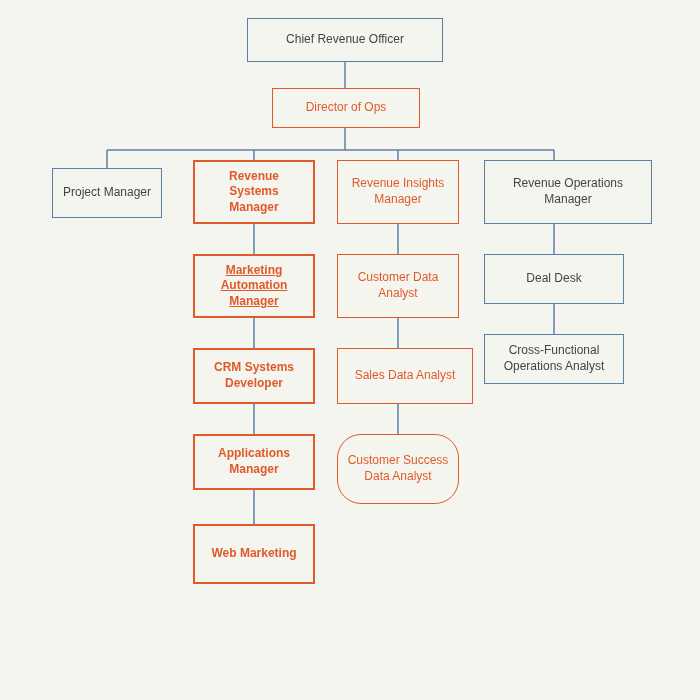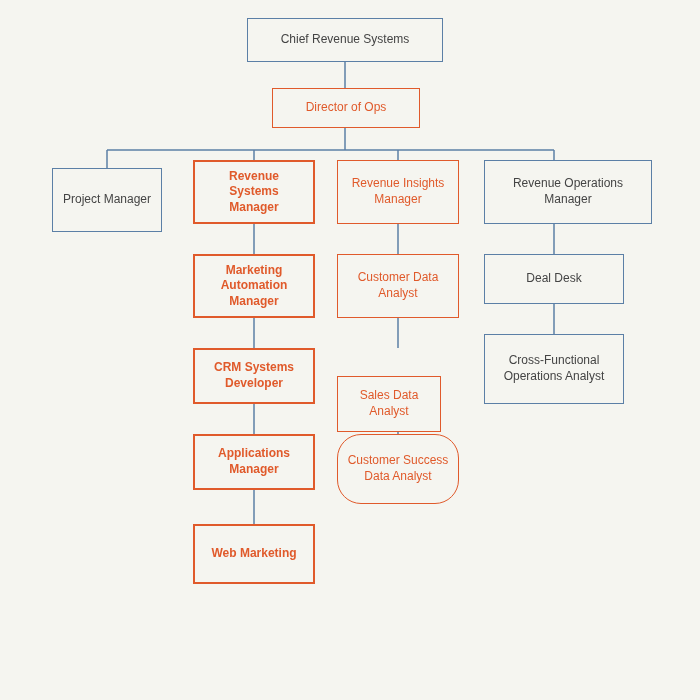--- a/index.html
+++ b/index.html
@@ -90,64 +90,64 @@
     <line x1="398" y1="318" x2="398" y2="348"></line>
 
     <line x1="398" y1="404" x2="398" y2="434"></line>
 
     <line x1="554" y1="224" x2="554" y2="254"></line>
 
     <line x1="554" y1="304" x2="554" y2="334"></line>
   </svg>
 
   <div class="node node-blue" style="left:247px;top:18px;width:196px;height:44px;">
-    <span>Chief Revenue Systems</span>
+    <span>Chief Revenue Officer</span>
   </div>
 
   <div class="node node-orange-thin" style="left:272px;top:88px;width:148px;height:40px;justify-content:center;">
     <span>Director of Ops</span>
   </div>
 
-  <div class="node node-blue" style="left:52px;top:168px;width:110px;height:64px;">
+  <div class="node node-blue" style="left:52px;top:168px;width:110px;height:50px;">
     <span>Project Manager</span>
   </div>
 
   <div class="node node-orange" style="left:193px;top:160px;width:122px;height:64px;">
     <span>Revenue Systems Manager</span>
   </div>
 
   <div class="node node-orange-thin" style="left:337px;top:160px;width:122px;height:64px;">
     <span>Revenue Insights Manager</span>
   </div>
 
   <div class="node node-blue" style="left:484px;top:160px;width:168px;height:64px;">
     <span>Revenue Operations Manager</span>
   </div>
 
-  <div class="node node-orange" style="left:193px;top:254px;width:122px;height:64px;">
+  <div class="node node-orange" style="left:193px;top:254px;width:122px;height:64px;text-decoration:underline;">
     <span>Marketing Automation Manager</span>
   </div>
 
   <div class="node node-orange-thin" style="left:337px;top:254px;width:122px;height:64px;">
     <span>Customer Data Analyst</span>
   </div>
 
   <div class="node node-blue" style="left:484px;top:254px;width:140px;height:50px;">
     <span>Deal Desk</span>
   </div>
 
   <div class="node node-orange" style="left:193px;top:348px;width:122px;height:56px;">
     <span>CRM Systems Developer</span>
   </div>
 
-  <div class="node node-orange-thin" style="left:337px;top:348px;width:104px;height:56px;margin-top:28px;">
+  <div class="node node-orange-thin" style="left:337px;top:348px;width:136px;height:56px;">
     <span>Sales Data Analyst</span>
   </div>
 
-  <div class="node node-blue" style="left:484px;top:334px;width:140px;height:70px;">
+  <div class="node node-blue" style="left:484px;top:334px;width:140px;height:50px;">
     <span>Cross-Functional Operations Analyst</span>
   </div>
 
   <div class="node node-orange" style="left:193px;top:434px;width:122px;height:56px;">
     <span>Applications Manager</span>
   </div>
 
   <div class="node node-orange-thin" style="left:337px;top:434px;width:122px;height:70px;border-radius:24px;">
     <span>Customer Success Data Analyst</span>
   </div>

